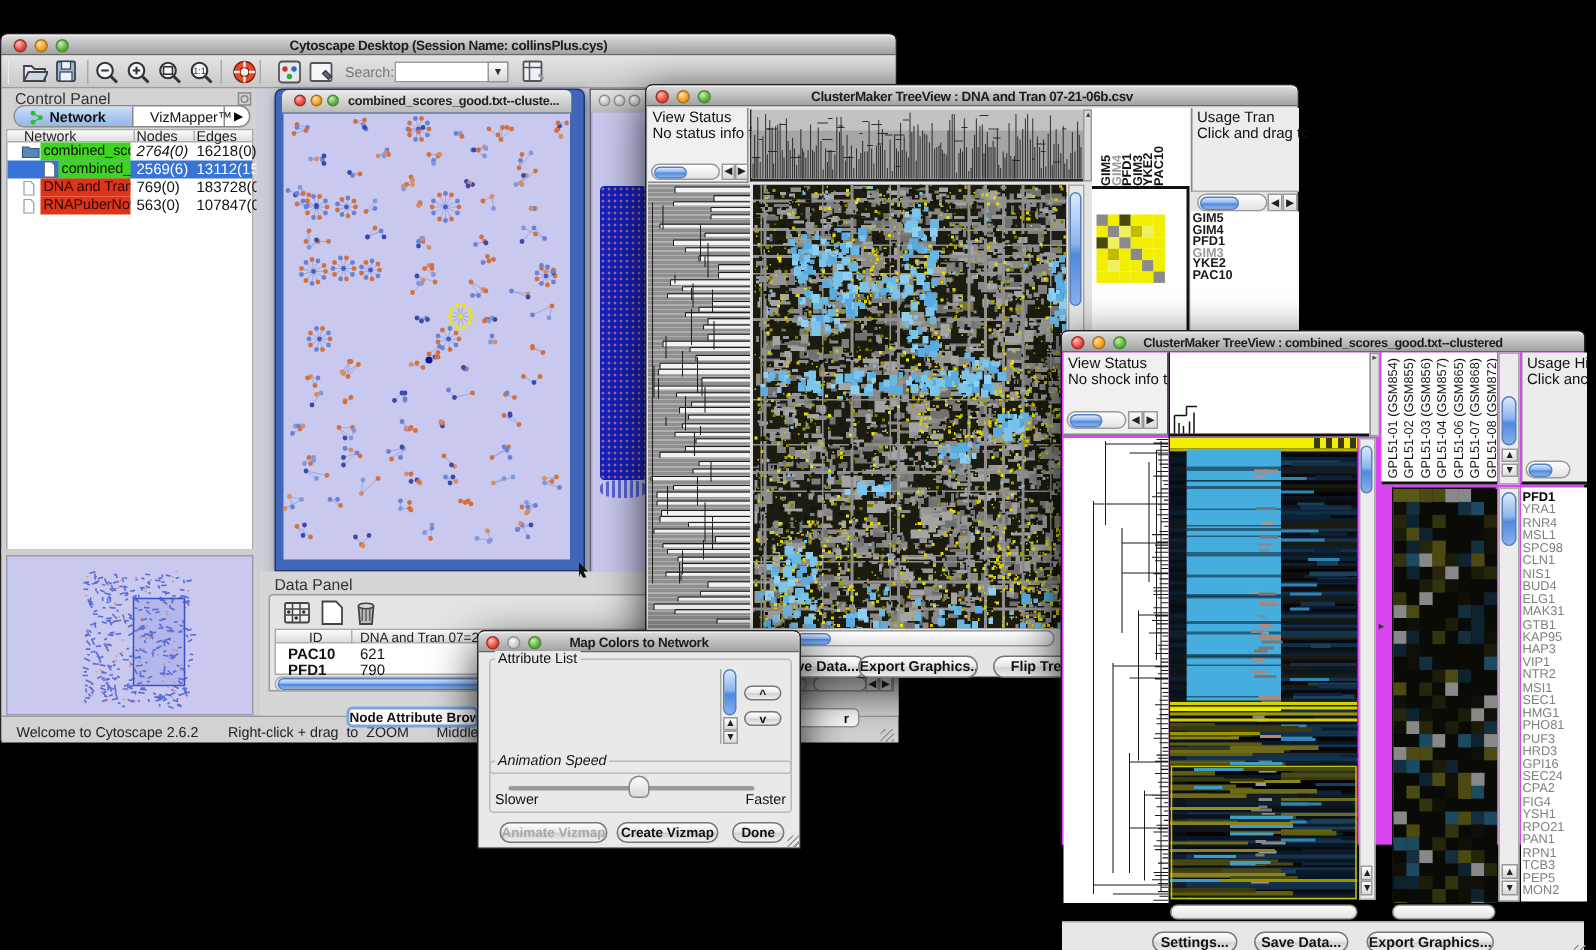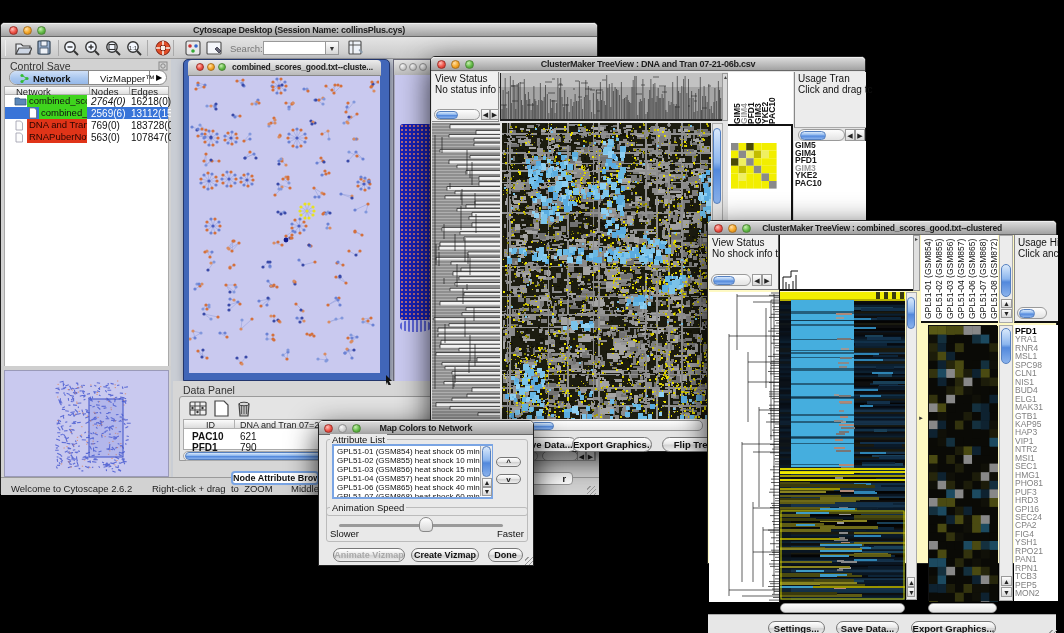--- a/index.html
+++ b/index.html
@@ -93,21 +93,21 @@
 <div class="abs" style="left:262px;top:4px;width:76px;height:14px;background:#fff;border:1px solid #999;"></div>
 <div class="abs" style="left:324px;top:4px;width:14px;height:14px;background:linear-gradient(#fcfcfc,#d8d8d8);border:1px solid #999;font-size:7px;text-align:center;line-height:13px;color:#333;">▼</div>
 <svg class="abs" style="left:346px;top:2px;" width="18" height="18" viewBox="0 0 18 18">
         <rect x="2" y="2" width="12" height="13" rx="1" fill="#eef2f8" stroke="#555" stroke-width="1.2"></rect>
         <path d="M2 6h12M6 2v13" stroke="#555" stroke-width="1"></path>
         <path d="M13 10l3 3-1.5 1.5L11.5 11z" fill="#89a"></path>
       </svg>
  </div>
 
  <div class="abs" style="left:0;top:36px;width:170px;height:418px;background:#d2d2d2;">
-   <div class="abs" style="left:9px;top:1px;font-size:10.5px;color:#333;">Control Save</div>
+   <div class="abs" style="left:9px;top:1px;font-size:10.5px;color:#333;">Control Panel</div>
    <svg class="abs" style="left:157px;top:2px;" width="10" height="10" viewBox="0 0 10 10">
         <rect x="1" y="1" width="8" height="8" fill="none" stroke="#888" stroke-width="1"></rect>
         <circle cx="5" cy="5" r="2.2" fill="none" stroke="#888" stroke-width="1"></circle>
       </svg>
 
    <div class="abs" style="left:8px;top:11px;width:158px;height:15px;background:#fff;
      border:1px solid #8a8a8a;border-radius:8px;overflow:hidden;">
      <div class="abs" style="left:0;top:0;width:79px;height:15px;
        background:linear-gradient(#cfe0f7,#a8c6ee 50%,#8fb4e8);border-right:1px solid #8a8a8a;"></div>
      <div class="abs" style="left:139px;top:0;width:19px;height:15px;border-left:1px solid #8a8a8a;
@@ -910,21 +910,21 @@
  <div class="strack" style="left:72px;top:363px;width:200px;height:11px;border-radius:5px;">
    <div class="pill" style="left:27px;top:1px;width:23px;height:8px;"></div>
  </div>
 
  <div class="abtn" style="left:14px;top:380px;width:60px;height:15px;line-height:14px;">Settings...</div>
  <div class="abtn" style="left:84px;top:380px;width:62px;height:15px;line-height:14px;">Save Data...</div>
  <div class="abtn" style="left:141px;top:380px;width:80px;height:15px;line-height:14px;">Export Graphics...</div>
  <div class="abtn" style="left:231px;top:380px;width:78px;height:15px;line-height:14px;">Flip Tree No</div>
 </div>
 
-<div class="win" style="left:707px;top:198px;width:350px;height:344px;background:#fef9c3;">
+<div class="win" style="left:707px;top:198px;width:350px;height:344px;background:#d946ef;">
  <div class="tbar">
       <span class="tt" style="font-size:8.5px;">ClusterMaker TreeView : combined_scores_good.txt--clustered</span>
     </div>
  <div class="lite lr" style="left:6px;"></div>
  <div class="lite lo" style="left:20px;"></div>
  <div class="lite lg" style="left:34px;"></div>
 
  <div class="abs" style="left:1px;top:14px;width:70px;height:55px;background:#f0f0f0;border-right:1px solid #555;border-bottom:1px solid #888;">
    <span class="abs" style="left:3px;top:2px;font-size:10px;color:#111;">View Status</span>
    <span class="abs" style="left:3px;top:13px;font-size:10px;color:#111;white-space:nowrap;">No shock info t</span>
@@ -1543,32 +1543,29 @@
 
 <div class="win" style="left:318px;top:398px;width:216px;height:146px;background:#e9e9e9;box-shadow:0 10px 30px rgba(0,0,0,.85);">
  <div class="tbar">
       <span class="tt">Map Colors to Network</span>
     </div>
  <div class="lite lr" style="left:5px;"></div>
  <div class="lite ld" style="left:19px;"></div>
  <div class="lite lg" style="left:33px;"></div>
  <div class="abs" style="left:7px;top:18px;width:202px;height:77px;border:1px solid #bbb;border-radius:3px;"></div>
  <span class="abs" style="left:11px;top:13px;font-size:9.5px;color:#111;background:#e9e9e9;padding:0 2px;">Attribute List</span>
- <div class="abs" style="left:13px;top:23px;width:161px;height:55px;background:#fff;border:2px solid #7aa5e4;overflow:hidden;">
-   <div style="position:absolute;left:3px;top:1px;font-size:8px;line-height:9px;color:#111;white-space:nowrap;">GPL51-01 (GSM854) heat shock 05 min<br>GPL51-02 (GSM855) heat shock 10 min<br>GPL51-03 (GSM856) heat shock 15 min<br>GPL51-04 (GSM857) heat shock 20 min<br>GPL51-06 (GSM865) heat shock 40 min<br>GPL51-07 (GSM868) heat shock 60 min</div>
- </div>
  <div class="abs" style="left:161px;top:25px;width:12px;height:50px;background:#ececec;border-left:1px solid #aaa;">
    <div class="pill" style="left:1px;top:0px;width:9px;height:31px;border-radius:5px;"></div>
    <div class="sarrow" style="left:1px;top:32px;width:10px;height:9px;line-height:8px;">▲</div>
    <div class="sarrow" style="left:1px;top:41px;width:10px;height:9px;line-height:8px;">▼</div>
  </div>
  <div class="abtn" style="left:177px;top:36px;width:25px;height:10px;line-height:9px;font-size:8px;border-radius:5px;">^</div>
  <div class="abtn" style="left:177px;top:53px;width:25px;height:10px;line-height:9px;font-size:8px;border-radius:5px;">v</div>
  <div class="abs" style="left:7px;top:86px;width:202px;height:35px;border:1px solid #bbb;border-radius:3px;"></div>
- <span class="abs" style="left:11px;top:81px;font-size:9.5px;color:#111;background:#e9e9e9;padding:0 2px;">Animation Speed</span>
+ <span class="abs" style="left:11px;top:81px;font-size:9.5px;color:#111;background:#e9e9e9;padding:0 2px;font-style:italic;">Animation Speed</span>
  <div class="abs" style="left:20px;top:103px;width:164px;height:3px;background:#9a9a9a;border-radius:2px;"></div>
  <div class="abs" style="left:100px;top:96px;width:14px;height:15px;background:linear-gradient(#fff,#d8d8d8);border:1px solid #888;border-radius:7px 7px 4px 4px;"></div>
  <span class="abs" style="left:11px;top:107px;font-size:9.5px;color:#111;">Slower</span>
  <span class="abs" style="left:178px;top:107px;font-size:9.5px;color:#111;">Faster</span>
  <div class="abtn" style="left:14px;top:127px;width:72px;height:14px;line-height:13px;color:#aaa;font-size:9px;">Animate Vizmap</div>
  <div class="abtn" style="left:92px;top:127px;width:68px;height:14px;line-height:13px;font-size:9px;">Create Vizmap</div>
  <div class="abtn" style="left:169px;top:127px;width:35px;height:14px;line-height:13px;font-size:9px;">Done</div>
  <div class="abs" style="left:206px;top:136px;width:8px;height:8px;
    background:repeating-linear-gradient(135deg,transparent 0 2px,#999 2px 3px);"></div>
 </div>

